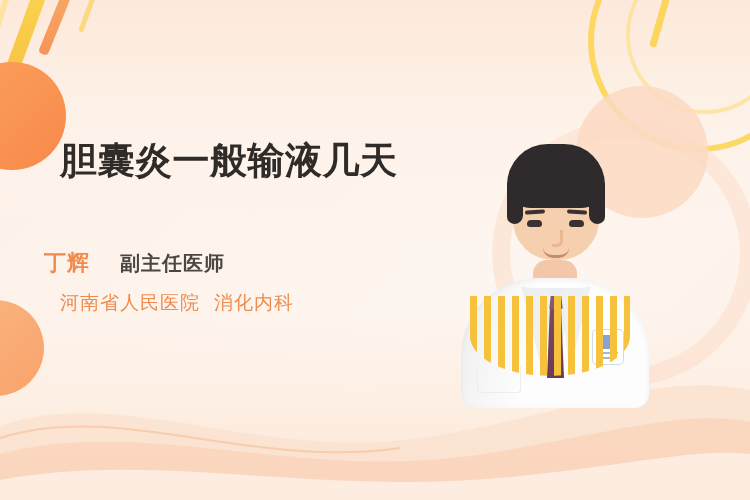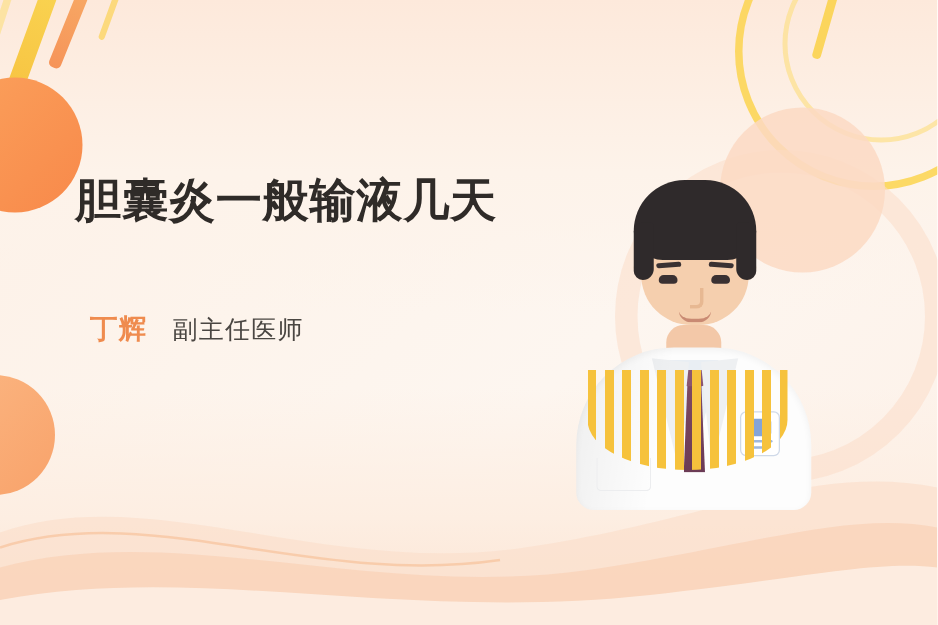--- a/index.html
+++ b/index.html
@@ -331,34 +331,34 @@
     width: 360px;
     font-size: 37px;
     line-height: 49px;
     font-weight: 700;
     color: #2f2b28;
     letter-spacing: .5px;
     margin-top: 24px;
   }
   .byline {
     position: absolute;
-    left: 72px; top: 248px;
+    left: 44px; top: 248px;
     display: flex;
     align-items: baseline;
-    gap: 20px;
+    gap: 30px;
   }
   .doc-name {
     font-size: 22px;
     font-weight: 700;
     color: #ef8b4e;
     letter-spacing: 1px;
   }
   .doc-title {
     font-size: 20px;
-    font-weight: 400;
+    font-weight: 700;
     color: #4a4642;
     letter-spacing: 1px;
   }
   .affil {
     position: absolute;
     left: 60px; top: 290px;
     display: flex;
     align-items: baseline;
     gap: 14px;
     font-size: 19px;
@@ -429,14 +429,18 @@
 
   <div class="stripe-disc"></div>
 
   <div class="title">胆囊炎一般输液几天</div>
 
   <div class="byline">
     <span class="doc-name">丁辉</span>
     <span class="doc-title">副主任医师</span>
   </div>
 
+  <div class="affil">
+    <span>河南省人民医院</span>
+    <span>消化内科</span>
+  </div>
 
 </div>
 
 </body></html>

